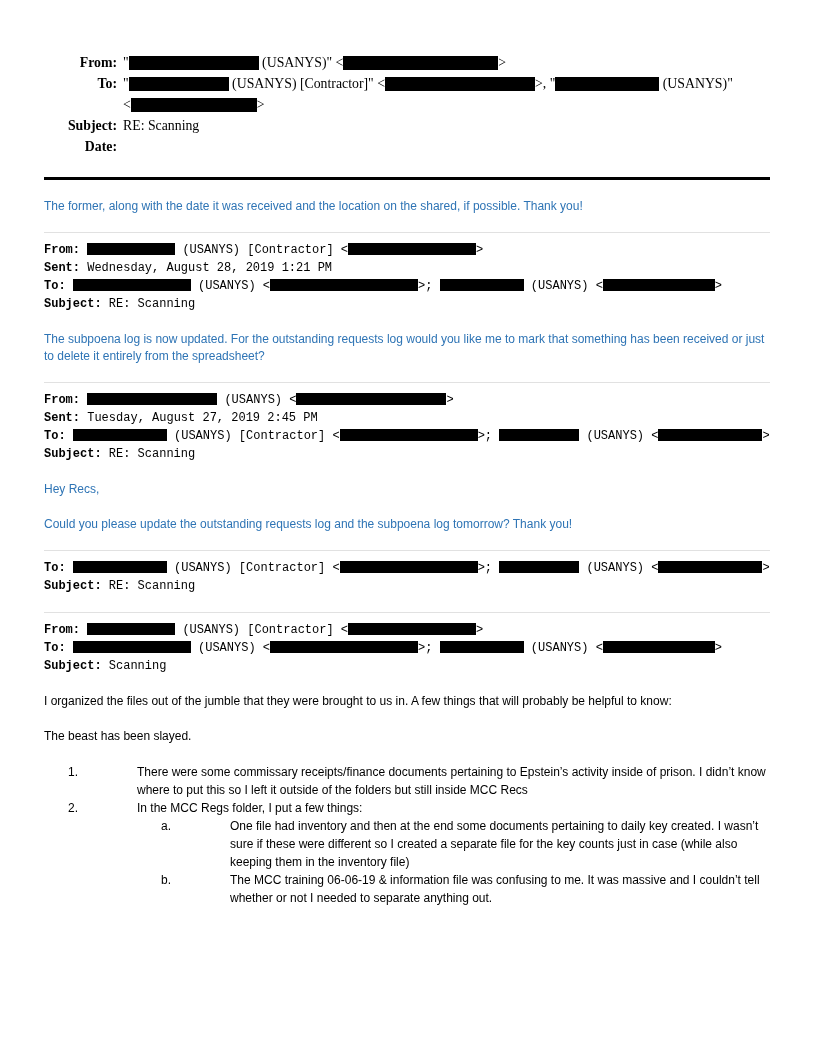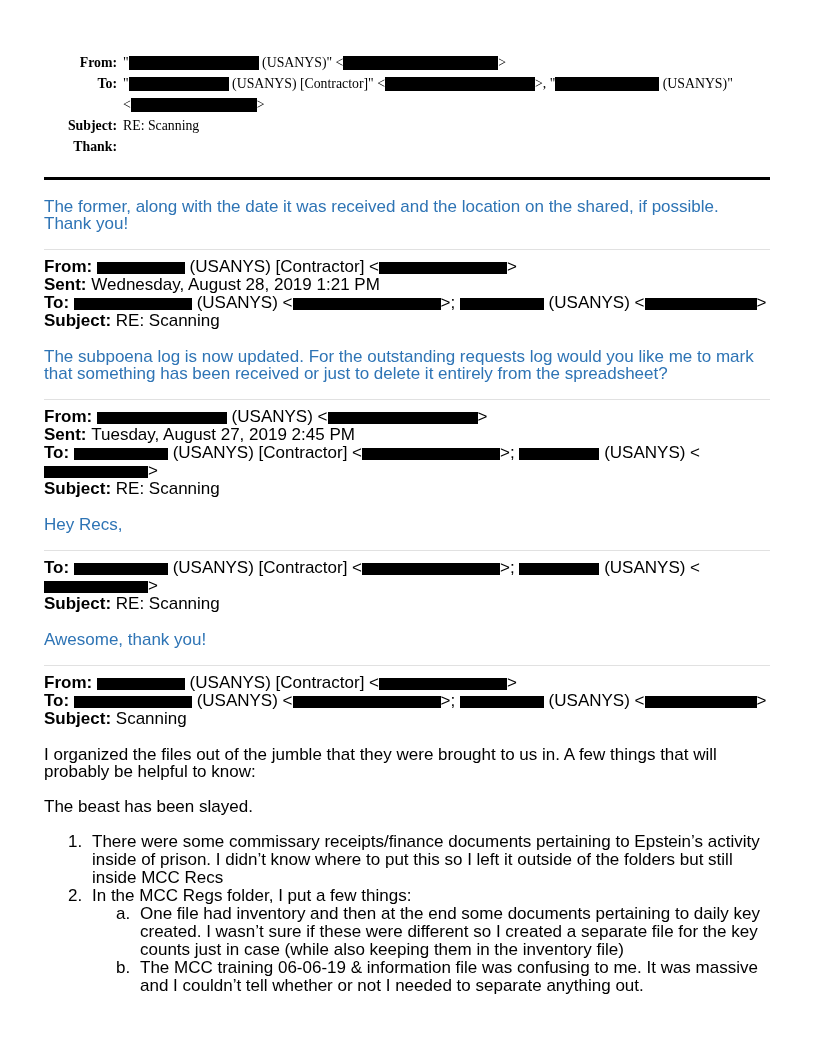--- a/index.html
+++ b/index.html
@@ -19,40 +19,40 @@
   }
   .hdr-row { display: flex; }
   .hdr-label { flex: 0 0 73px; width: 73px; text-align: right; font-weight: bold; }
   .hdr-value { flex: 1; padding-left: 6px; }
   .header-rule {
     border: none; border-top: 3px solid #000000;
     margin-top: 20px; height: 0;
   }
 
   
-  .email-body { font-size: 17px; line-height: 17px; }
+  .email-body { font-size: 12px; line-height: 17px; }
   .para { margin-top: 18px; }
   .para.blue { color: var(--reply-blue, #2E74B5); }
   .msg-divider { border: none; border-top: 1px solid var(--divider, #E1E1E1); margin-top: 17px; height: 0; }
   .quote-header { padding-top: 8px; }
-  .q-line { line-height: 18px; }
+  .q-line { line-height: 18px; font-family: Liberation Mono, monospace; }
   .q-label { font-weight: bold; }
 
   
   .redaction {
     display: inline-block; background: var(--redact, #000000);
     height: 12px; vertical-align: -2px;
   }
   .redaction.hdr { height: 14px; vertical-align: -2.5px; }
 
   
   .list { margin-top: 18px; }
   .li { display: flex; line-height: 18px; }
   .li-marker { flex: 0 0 24px; width: 24px; }
-  .li-content { flex: 1; }
+  .li-content { flex: 1; margin-left: 45px; }
   .list > .li { padding-left: 24px; }
   .li-content > .li { margin-left: 24px; }
 </style>
 </head>
 <body>
 
 <div class="page">
   <div class="email-header">
       <div class="hdr-row">
         <div class="hdr-label">From:</div>
@@ -67,21 +67,21 @@
           <div class="hdr-line"><span class="run">&lt;</span><span class="redaction hdr" style="width: 126px;"></span><span class="run">&gt;</span></div>
         </div>
       </div>
       <div class="hdr-row">
         <div class="hdr-label">Subject:</div>
         <div class="hdr-value">
           <div class="hdr-line"><span class="run">RE: Scanning</span></div>
         </div>
       </div>
       <div class="hdr-row">
-        <div class="hdr-label">Thank:</div>
+        <div class="hdr-label">Date:</div>
       </div>
     </div>
   <hr class="header-rule">
   <div class="email-body">
       <div class="para blue"><span class="run">The former, along with the date it was received and the location on the shared, if possible. Thank you!</span></div>
       <div class="msg-divider"></div>
       <div class="quote-header">
         <div class="q-line"><span class="q-label">From: </span><span class="redaction" style="width: 88px;"></span><span class="run"> (USANYS) [Contractor] &lt;</span><span class="redaction" style="width: 128px;"></span><span class="run">&gt;</span></div>
         <div class="q-line"><span class="q-label">Sent: </span><span class="run">Wednesday, August 28, 2019 1:21 PM</span></div>
         <div class="q-line"><span class="q-label">To: </span><span class="redaction" style="width: 118px;"></span><span class="run"> (USANYS) &lt;</span><span class="redaction" style="width: 148px;"></span><span class="run">&gt;; </span><span class="redaction" style="width: 84px;"></span><span class="run"> (USANYS) &lt;</span><span class="redaction" style="width: 112px;"></span><span class="run">&gt;</span></div>
@@ -89,26 +89,26 @@
       </div>
       <div class="para blue"><span class="run">The subpoena log is now updated. For the outstanding requests log would you like me to mark that something has been received or just to delete it entirely from the spreadsheet?</span></div>
       <div class="msg-divider"></div>
       <div class="quote-header">
         <div class="q-line"><span class="q-label">From: </span><span class="redaction" style="width: 130px;"></span><span class="run"> (USANYS) &lt;</span><span class="redaction" style="width: 150px;"></span><span class="run">&gt;</span></div>
         <div class="q-line"><span class="q-label">Sent: </span><span class="run">Tuesday, August 27, 2019 2:45 PM</span></div>
         <div class="q-line"><span class="q-label">To: </span><span class="redaction" style="width: 94px;"></span><span class="run"> (USANYS) [Contractor] &lt;</span><span class="redaction" style="width: 138px;"></span><span class="run">&gt;; </span><span class="redaction" style="width: 80px;"></span><span class="run"> (USANYS) &lt;</span><span class="redaction" style="width: 104px;"></span><span class="run">&gt;</span></div>
         <div class="q-line"><span class="q-label">Subject: </span><span class="run">RE: Scanning</span></div>
       </div>
       <div class="para blue"><span class="run">Hey Recs,</span></div>
+      <div class="para blue"><span class="run">Could you please update the outstanding requests log and the subpoena log tomorrow? Thank you!</span></div>
       <div class="msg-divider"></div>
       <div class="quote-header">
         <div class="q-line"><span class="q-label">To: </span><span class="redaction" style="width: 94px;"></span><span class="run"> (USANYS) [Contractor] &lt;</span><span class="redaction" style="width: 138px;"></span><span class="run">&gt;; </span><span class="redaction" style="width: 80px;"></span><span class="run"> (USANYS) &lt;</span><span class="redaction" style="width: 104px;"></span><span class="run">&gt;</span></div>
         <div class="q-line"><span class="q-label">Subject: </span><span class="run">RE: Scanning</span></div>
       </div>
-      <div class="para blue"><span class="run">Awesome, thank you!</span></div>
       <div class="msg-divider"></div>
       <div class="quote-header">
         <div class="q-line"><span class="q-label">From: </span><span class="redaction" style="width: 88px;"></span><span class="run"> (USANYS) [Contractor] &lt;</span><span class="redaction" style="width: 128px;"></span><span class="run">&gt;</span></div>
         <div class="q-line"><span class="q-label">To: </span><span class="redaction" style="width: 118px;"></span><span class="run"> (USANYS) &lt;</span><span class="redaction" style="width: 148px;"></span><span class="run">&gt;; </span><span class="redaction" style="width: 84px;"></span><span class="run"> (USANYS) &lt;</span><span class="redaction" style="width: 112px;"></span><span class="run">&gt;</span></div>
         <div class="q-line"><span class="q-label">Subject: </span><span class="run">Scanning</span></div>
       </div>
       <div class="para"><span class="run">I organized the files out of the jumble that they were brought to us in. A few things that will probably be helpful to know:</span></div>
       <div class="para"><span class="run">The beast has been slayed.</span></div>
       <div class="list">
         <div class="li">

